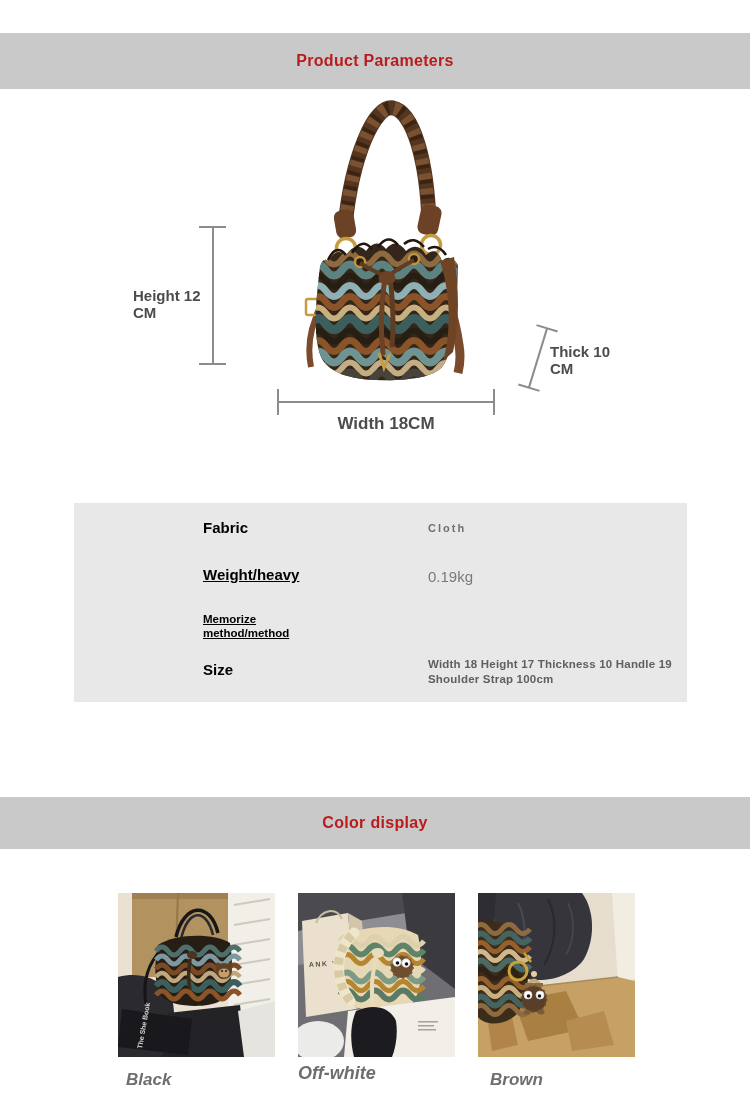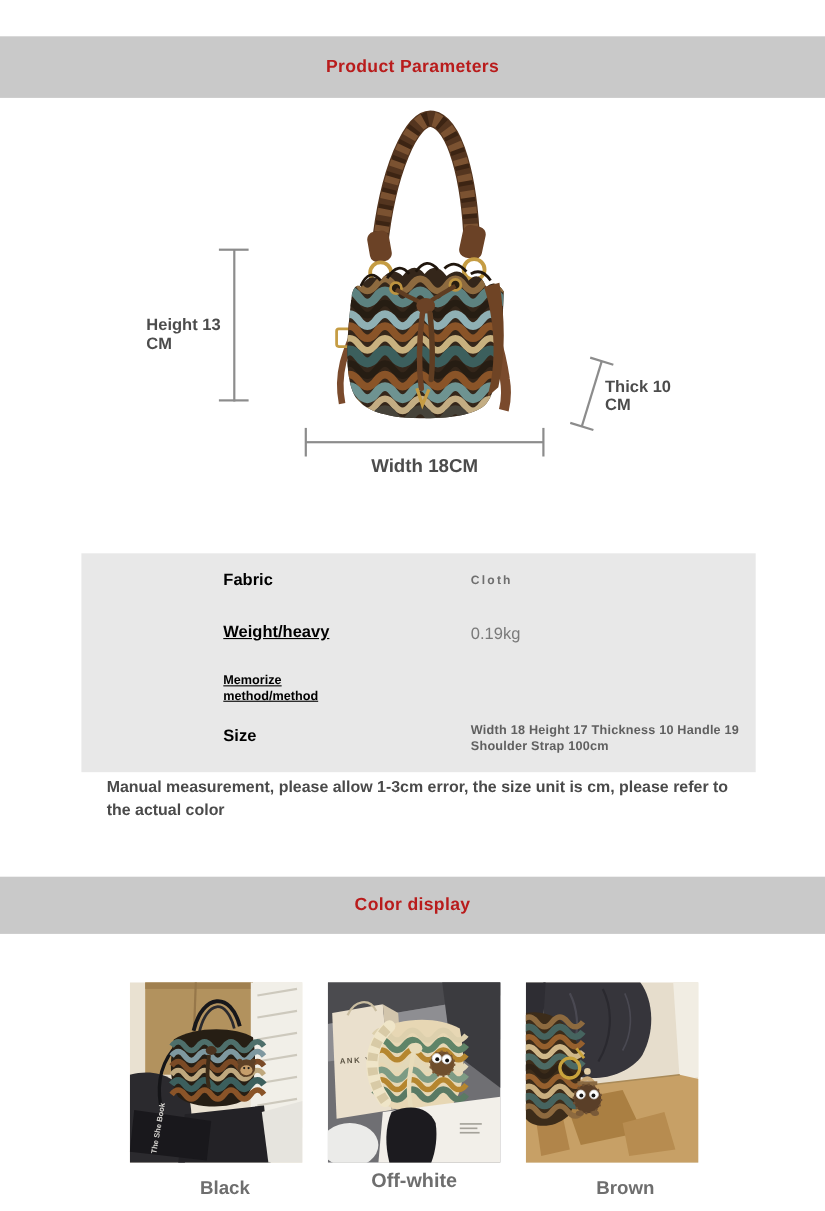--- a/index.html
+++ b/index.html
@@ -29,21 +29,21 @@
   .spec-label.small{font-size:11.5px;line-height:14px;width:112px;}
   .spec-value.caps{font-weight:bold;font-size:11px;letter-spacing:2px;color:#6f6f6f;}
   .spec-value.plain{font-size:15px;color:#7a7a7a;}
   .spec-value.small{font-weight:bold;font-size:11.5px;line-height:15px;color:#5f5f5f;width:245px;letter-spacing:.2px;}
 
   .note{position:absolute;left:97px;top:706px;width:585px;font-weight:bold;font-size:14.5px;line-height:21px;color:#4a4a4a;}
 
   
   .photo{position:absolute;top:893px;width:157px;height:164px;}
   .photo svg{display:block;width:157px;height:164px;}
-  .swatch-label{position:absolute;width:157px;text-align:center;font-weight:bold;color:#6e6e6e;}
+  .swatch-label{position:absolute;width:157px;text-align:left;font-weight:bold;color:#6e6e6e;font-style:italic;}
 </style>
 </head>
 <body>
 
 <div class="page">
 
   <div class="section-bar" id="bar-params">
     <span class="bar-title">Product Parameters</span>
   </div>
 
@@ -106,21 +106,21 @@
       <path d="M104,190 C101,214 100,234 103,258" fill="none" stroke="#6b4226" stroke-width="5" stroke-linecap="round"></path>
       <path d="M111,190 C113,212 114,230 112,250" fill="none" stroke="#5f3d22" stroke-width="5" stroke-linecap="round"></path>
       <path d="M99,258 L104,273 L110,259" fill="none" stroke="#c59c43" stroke-width="3"></path>
     </g>
   </svg>
 
   <div>
     <div class="dim-line-v" style="left:212px;top:227px;height:138px;"></div>
     <div class="dim-line-h" style="left:199px;top:226px;width:27px;"></div>
     <div class="dim-line-h" style="left:199px;top:363px;width:27px;"></div>
-    <div class="dim-label" style="left:133px;top:287px;width:76px;">Height 13 CM</div>
+    <div class="dim-label" style="left:133px;top:287px;width:76px;">Height 12 CM</div>
   </div>
 
   <div>
     <div class="thick-line"></div>
     <div class="dim-label" style="left:550px;top:343px;width:70px;">Thick 10 CM</div>
   </div>
 
   <div>
     <div class="dim-line-h" style="left:278px;top:401px;width:216px;"></div>
     <div class="dim-line-v" style="left:277px;top:389px;height:26px;"></div>
@@ -134,21 +134,20 @@
 
     <div class="spec-label" style="top:63px;text-decoration:underline;">Weight/heavy</div>
     <div class="spec-value plain" style="top:65px;">0.19kg</div>
 
     <div class="spec-label small" style="top:109px;text-decoration:underline;">Memorize method/method</div>
 
     <div class="spec-label" style="top:158px;">Size</div>
     <div class="spec-value small" style="top:154px;">Width 18 Height 17 Thickness 10 Handle 19 Shoulder Strap 100cm</div>
   </div>
 
-  <div class="note">Manual measurement, please allow 1-3cm error, the size unit is cm, please refer to the actual color</div>
 
   <div class="section-bar" id="bar-colors">
     <span class="bar-title">Color display</span>
   </div>
 
   <div class="photo" style="left:118px;">
     <svg viewBox="0 0 157 164">
       <rect width="157" height="164" fill="#e9e1d1"></rect>
       <rect x="14" y="0" width="98" height="84" fill="#b2925e"></rect>
       <rect x="14" y="0" width="98" height="6" fill="#a08050"></rect>

